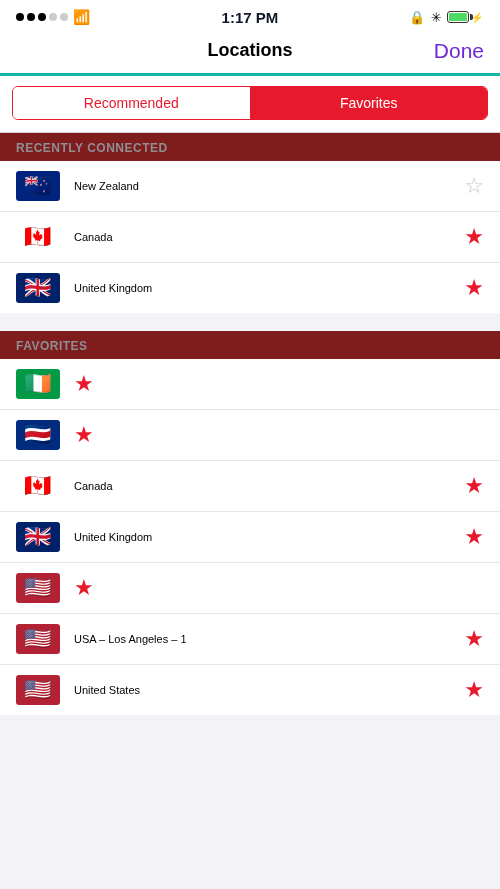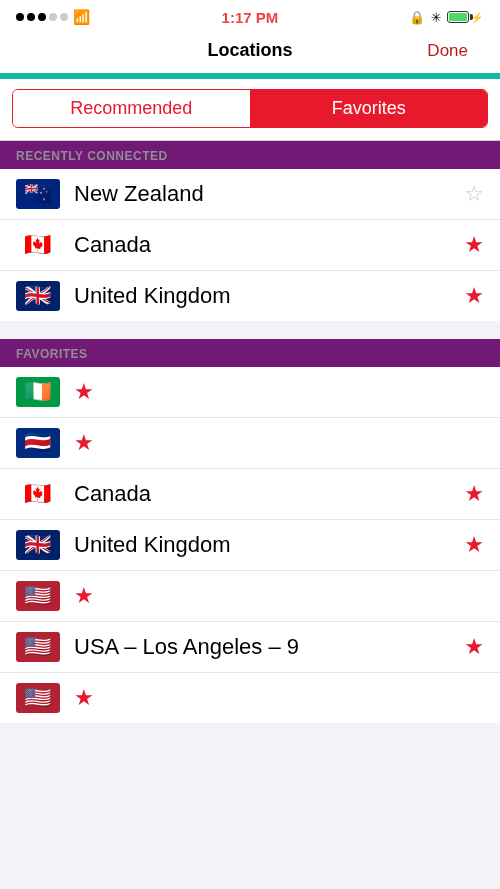--- a/index.html
+++ b/index.html
@@ -19,21 +19,21 @@
       padding: 6px 16px 4px;
       background: #fff;
       height: 32px;
     }
     .status-left { display: flex; align-items: center; gap: 5px; }
     .signal-dots { display: flex; gap: 3px; align-items: center; }
     .dot { width: 8px; height: 8px; border-radius: 50%; }
     .dot.filled { background: #000; }
     .dot.empty { background: #ccc; }
     .wifi-icon { font-size: 14px; }
-    .status-center { font-size: 15px; font-weight: 600; color: #ef4444; }
+    .status-center { font-size: 15px; font-weight: 600; color: #0f172a; }
     .status-right { display: flex; align-items: center; gap: 5px; font-size: 13px; }
     .battery {
       display: inline-flex;
       align-items: center;
       gap: 3px;
     }
     .battery-body {
       width: 22px;
       height: 12px;
       border: 1.5px solid #333;
@@ -62,53 +62,53 @@
     }
     .bolt { font-size: 10px; color: #000; }
 
     
     .nav-bar {
       background: #fff;
       display: flex;
       align-items: center;
       justify-content: center;
       padding: 8px 16px 12px;
-      border-bottom: 6px solid #14b8a6;
+      border-bottom: 3px solid #14b8a6;
       position: relative;
     }
     .nav-title {
       font-size: 18px;
       font-weight: 700;
       color: #000;
     }
     .nav-done {
       position: absolute;
-      right: 32px;
-      font-size: 17px;
+      right: 16px;
+      font-size: 21px;
       font-weight: 500;
-      color: #b91c1c;
+      color: #6d28d9;
       cursor: pointer;
     }
 
     
     .segment-container {
       background: #fff;
       padding: 10px 12px 12px;
       border-bottom: 1px solid #d1d1d6;
     }
     .segment-control {
       display: flex;
       border: 1.5px solid #e8192c;
       border-radius: 6px;
       overflow: hidden;
     }
     .segment-btn {
       flex: 1;
       padding: 8px 0;
-      font-size: 18px;
+      font-size: 14px;
       font-weight: 500;
       cursor: pointer;
       color: #e8192c;
       background: #fff;
       border: none;
     }
     .segment-btn.active {
       background: #e8192c;
       color: #fff;
     }
@@ -116,21 +116,21 @@
       border-right: 1.5px solid #e8192c;
     }
 
     
     .section-header {
       padding: 8px 16px 6px;
       font-size: 12px;
       font-weight: 600;
       color: #8e8e93;
       letter-spacing: 0.5px;
-      background: #701a75;
+      background: #7f1d1d;
     }
 
     
     .list-container {
       background: #fff;
     }
     .list-item {
       display: flex;
       align-items: center;
       padding: 10px 16px;
@@ -142,21 +142,21 @@
       width: 44px;
       height: 30px;
       border-radius: 3px;
       overflow: hidden;
       margin-right: 14px;
       flex-shrink: 0;
       position: relative;
     }
     .country-name {
       flex: 1;
-      font-size: 22px;
+      font-size: 11px;
       color: #000;
     }
     .star-btn {
       font-size: 22px;
       cursor: pointer;
       color: #e8192c;
       line-height: 1;
     }
     .star-empty { color: #c7c7cc; }
 
@@ -332,22 +332,23 @@
     <span class="star-btn">★</span>
   </div>
 
   <div class="list-item">
     <div class="flag flag-us"></div>
     <span class="star-btn">★</span>
   </div>
 
   <div class="list-item">
     <div class="flag flag-us"></div>
-    <span class="country-name">USA – Los Angeles – 9</span>
+    <span class="country-name">USA – Los Angeles – 1</span>
     <span class="star-btn">★</span>
   </div>
 
   <div class="list-item">
     <div class="flag flag-us"></div>
+    <span class="country-name">United States</span>
     <span class="star-btn">★</span>
   </div>
 
 </div>
 
 </body></html>

